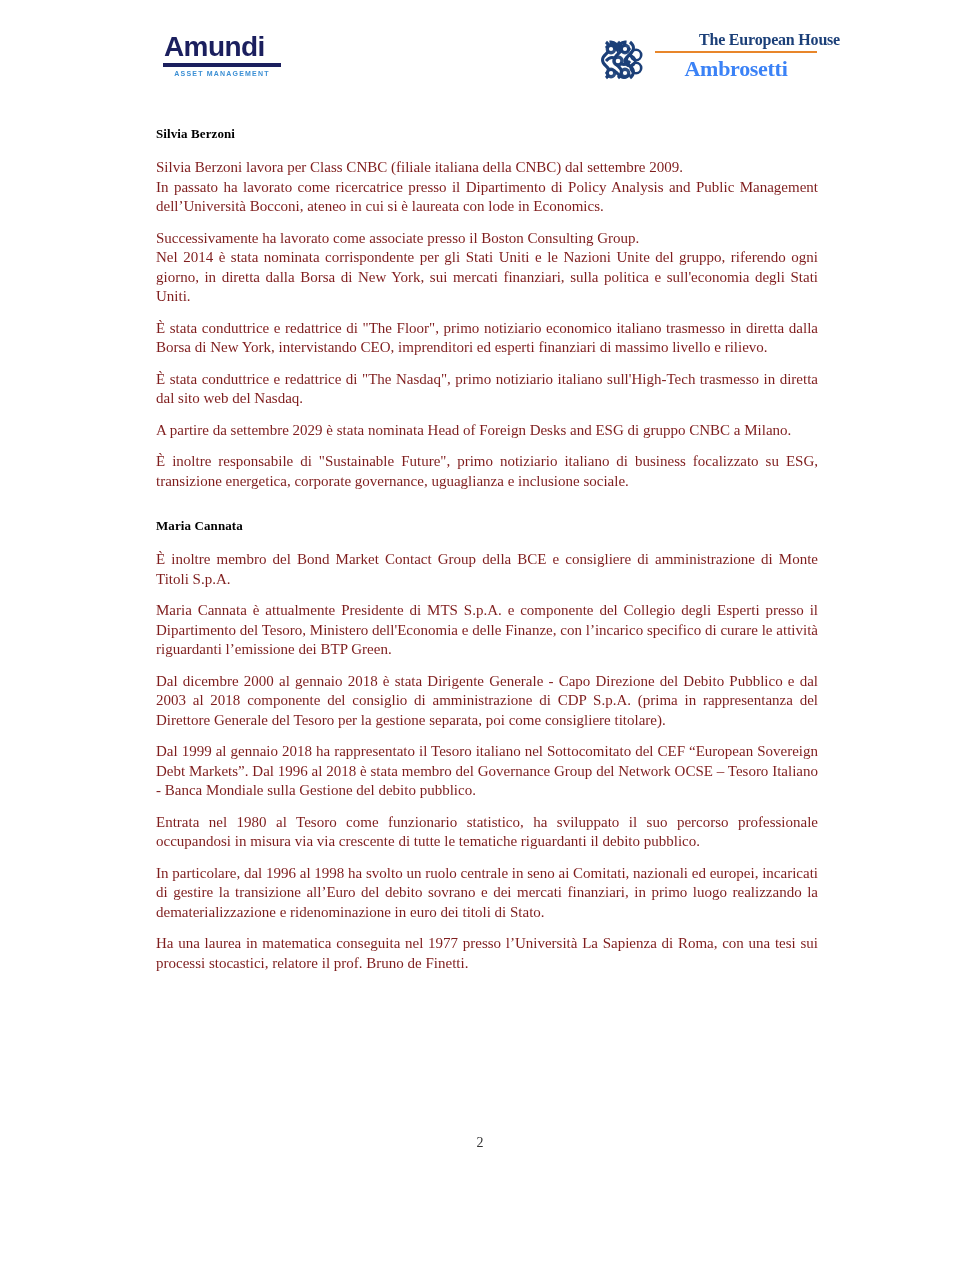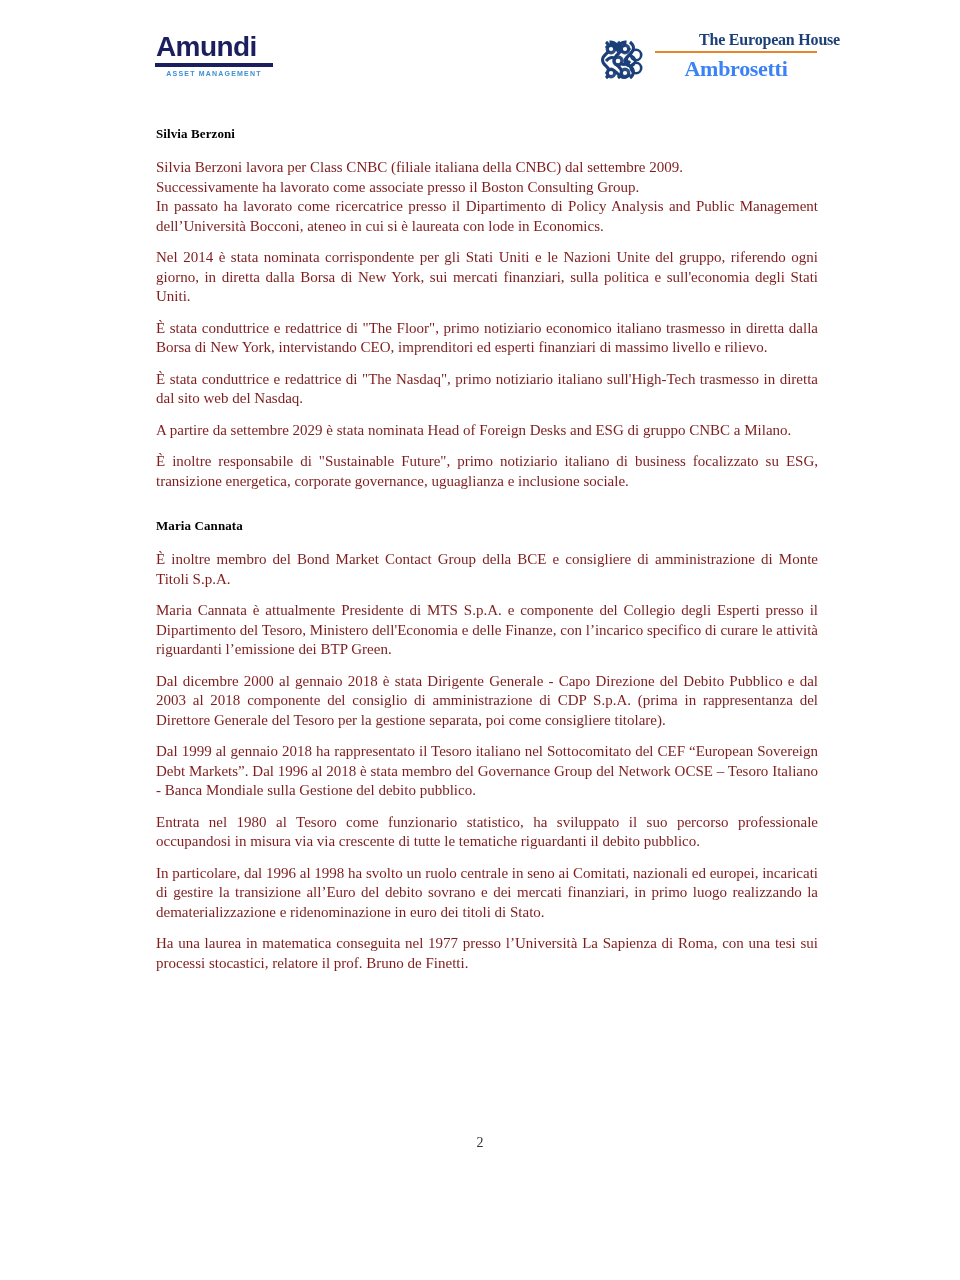--- a/index.html
+++ b/index.html
@@ -27,21 +27,21 @@
   .header {
     position: absolute;
     left: 0;
     top: 0;
     width: 960px;
     height: 112px;
   }
 
   .logo-amundi {
     position: absolute;
-    left: 155px;
+    left: 163px;
     top: 33px;
     width: 125px;
     text-align: center;
   }
   .logo-amundi .wordmark {
     font-family: "Liberation Sans", "DejaVu Sans", sans-serif;
     font-weight: bold;
     font-size: 28px;
     letter-spacing: -0.6px;
     color: #1b1f5e;
@@ -221,22 +221,22 @@
       </div>
     </div>
 
   </div>
 
   <div class="content">
 
     <div class="bio-section">
       <h2 class="bio-name">Silvia Berzoni</h2>
       <p class="para tight">Silvia Berzoni lavora per Class CNBC (filiale italiana della CNBC) dal settembre 2009.</p>
+      <p class="para">In passato ha lavorato come ricercatrice presso il Dipartimento di Policy Analysis and Public Management dell’Università Bocconi, ateneo in cui si è laureata con lode in Economics.</p>
       <p class="para tight">Successivamente ha lavorato come associate presso il Boston Consulting Group.</p>
-      <p class="para">In passato ha lavorato come ricercatrice presso il Dipartimento di Policy Analysis and Public Management dell’Università Bocconi, ateneo in cui si è laureata con lode in Economics.</p>
       <p class="para">Nel 2014 è stata nominata corrispondente per gli Stati Uniti e le Nazioni Unite del gruppo, riferendo ogni giorno, in diretta dalla Borsa di New York, sui mercati finanziari, sulla politica e sull'economia degli Stati Uniti.</p>
       <p class="para">È stata conduttrice e redattrice di "The Floor", primo notiziario economico italiano trasmesso in diretta dalla Borsa di New York, intervistando CEO, imprenditori ed esperti finanziari di massimo livello e rilievo.</p>
       <p class="para">È stata conduttrice e redattrice di "The Nasdaq", primo notiziario italiano sull'High-Tech trasmesso in diretta dal sito web del Nasdaq.</p>
       <p class="para">A partire da settembre 2029 è stata nominata Head of Foreign Desks and ESG di gruppo CNBC a Milano.</p>
       <p class="para">È inoltre responsabile di "Sustainable Future", primo notiziario italiano di business focalizzato su ESG, transizione energetica, corporate governance, uguaglianza e inclusione sociale.</p>
     </div>
 
     <div class="bio-section">
       <h2 class="bio-name">Maria Cannata</h2>
       <p class="para">È inoltre membro del Bond Market Contact Group della BCE e consigliere di amministrazione di Monte Titoli S.p.A.</p>

